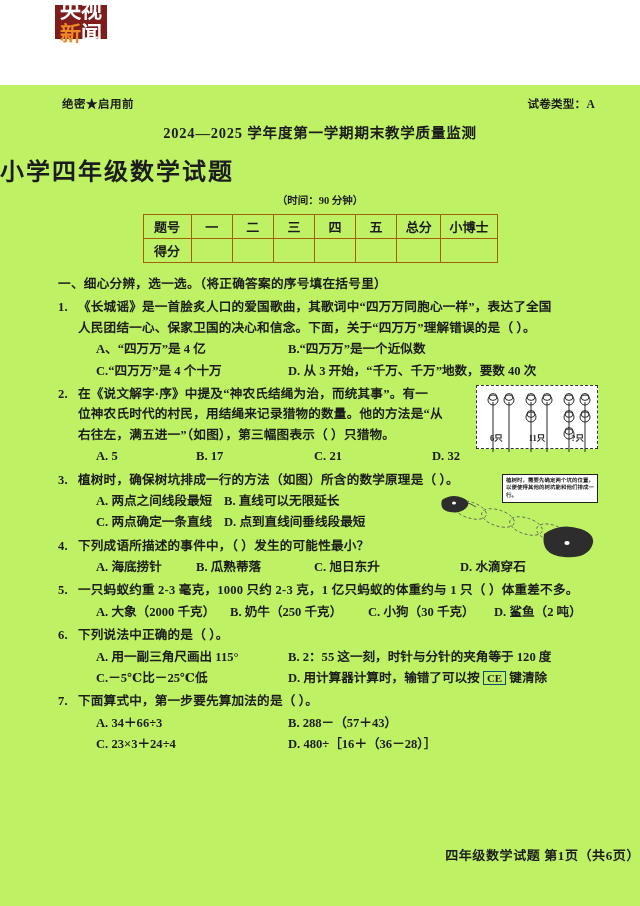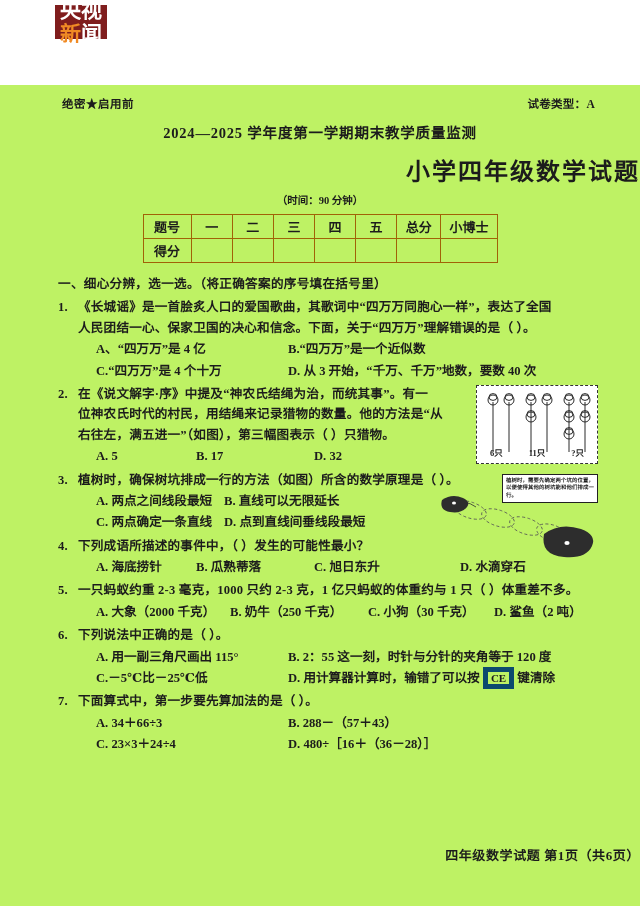--- a/index.html
+++ b/index.html
@@ -60,21 +60,21 @@
   }
 
   .exam-line {
     text-align: center;
     font-size: 14.5px;
     font-weight: 700;
     margin-top: 4px;
     letter-spacing: .8px;
   }
   .main-title {
-    text-align: right;
+    text-align: left;
     font-size: 24px;
     font-weight: 700;
     margin-top: 10px;
     letter-spacing: 2px;
     font-family: "Liberation Sans", "DejaVu Sans", sans-serif;
   }
   .time-line {
     text-align: center;
     font-size: 10.5px;
     font-weight: 700;
@@ -145,31 +145,31 @@
   }
   .opt {
     font-weight: 700;
     white-space: nowrap;
   }
   .opt.w-half { width: 210px; }
   .opt.w-quarter { width: 118px; }
   .opt.w-q5 { width: 146px; }
   .opt.pad { padding-left: 18px; }
   .ce-key {
-    border: 5px solid #0c4a6e;
+    border: 1px solid #0c4a6e;
     padding: 0 3px;
     font-size: 11px;
     font-family: "Liberation Serif", serif;
   }
 
   
   .rope-figure {
     position: absolute;
     right: -8px; top: 1px;
-    width: 122px; height: 79px;
+    width: 122px; height: 64px;
     border: 1px dashed #333;
     background: #fff;
   }
   .rope-figure svg { display: block; }
   .rope-caption {
     position: absolute;
     bottom: 2px; left: 0; width: 100%;
     display: flex; justify-content: space-around;
     font-size: 8.5px; font-weight: 700;
   }
@@ -325,20 +325,21 @@
       <div class="q-stem" style="margin-left:20px">
         <span class="q-text narrow">位神农氏时代的村民，用结绳来记录猎物的数量。他的方法是“从</span>
       </div>
       <div class="q-stem" style="margin-left:20px">
         <span class="q-text narrow">右往左，满五进一”（如图），第三幅图表示（     ）只猎物。</span>
       </div>
       <div class="opts">
         <div class="opt-row">
           <span class="opt w-quarter pad">A. 5</span>
           <span class="opt w-quarter">B. 17</span>
+          <span class="opt w-quarter">C. 21</span>
           <span class="opt">D. 32</span>
         </div>
       </div>
     </div>
 
     <div class="q">
 
       <div class="pit-figure">
         <div class="note-box">植树时，需要先确定两个坑的位置，以便使得其他的树坑能和他们排成一行。</div>
         <svg width="172" height="86" viewBox="0 0 172 86" aria-hidden="true">

